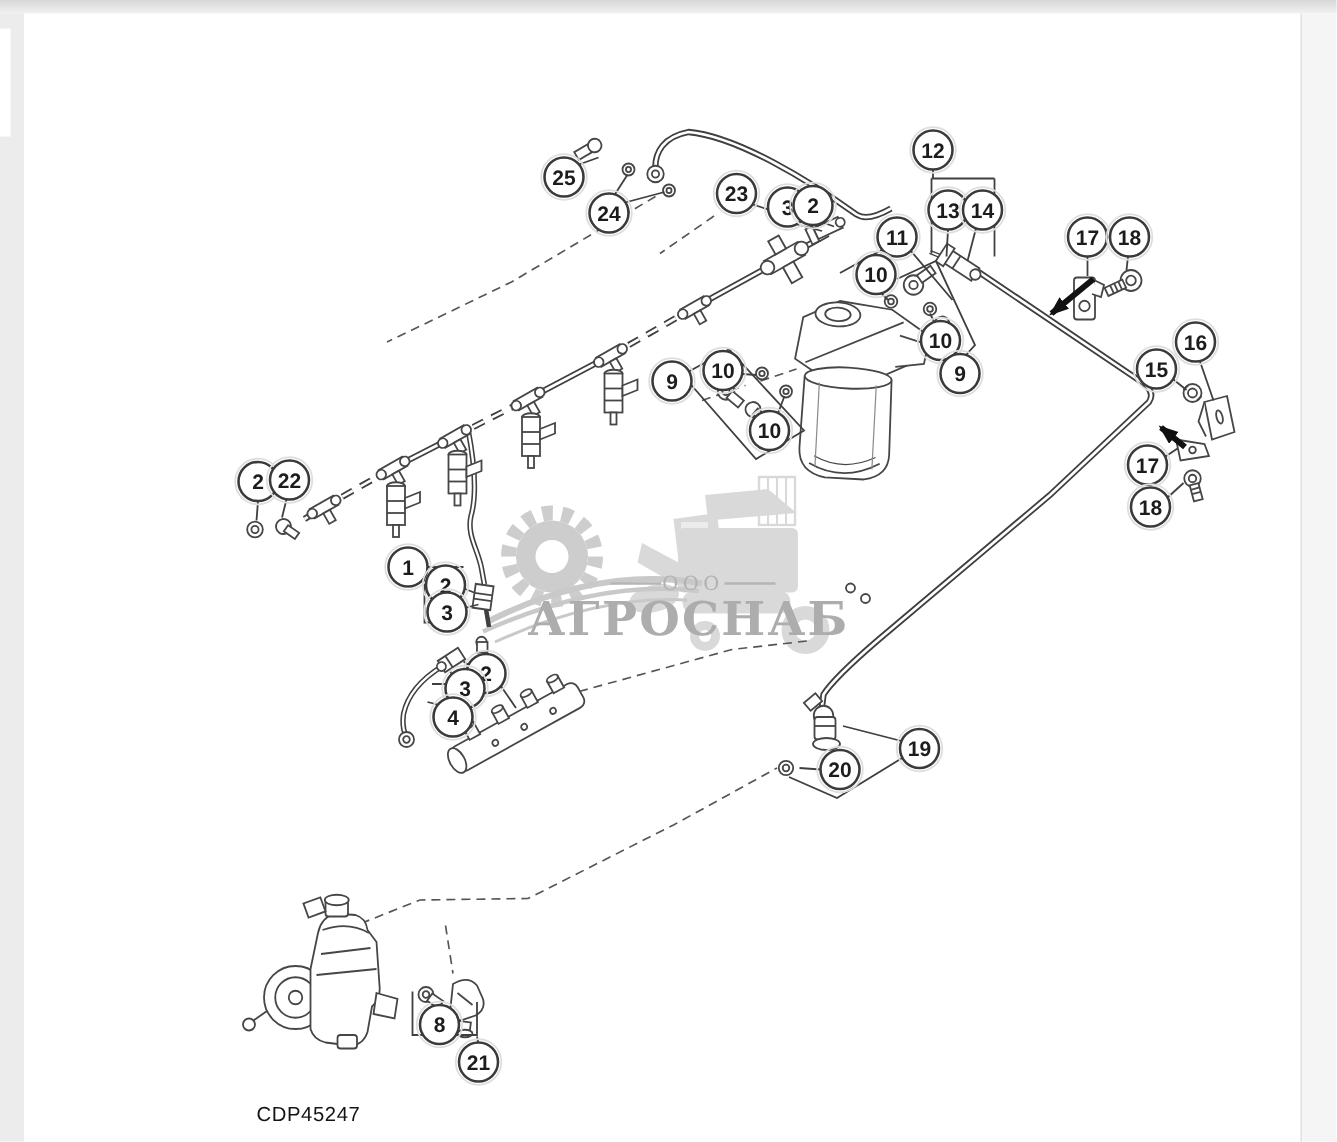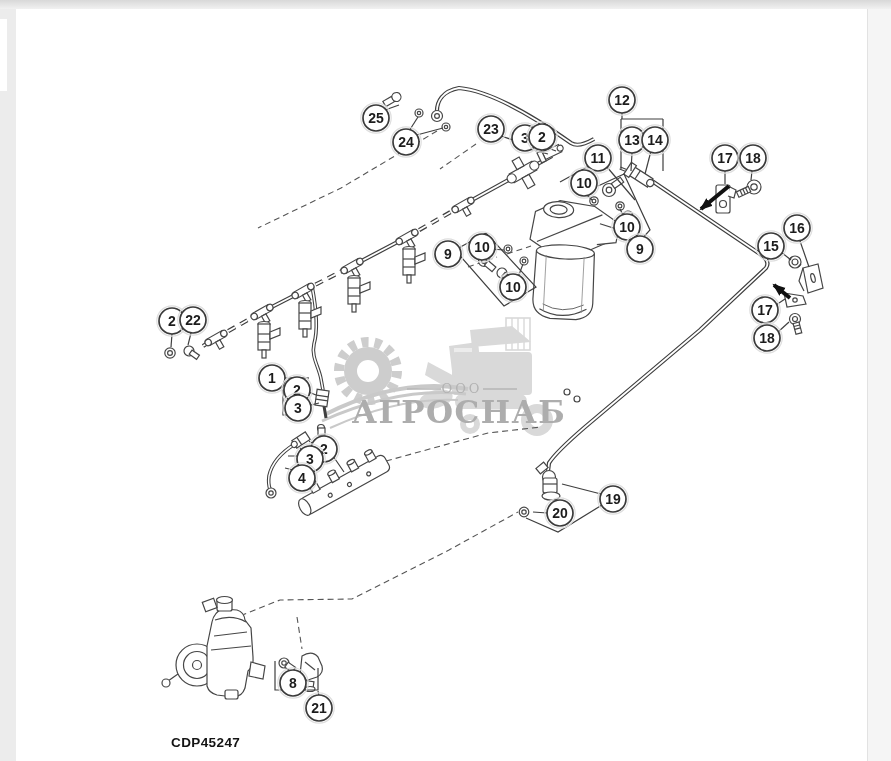--- a/index.html
+++ b/index.html
@@ -17,21 +17,21 @@
   .left-thumb{
     position:absolute;left:0;top:10px;width:7px;height:72px;background:#ffffff;
   }
   .right-gutter{
     position:absolute;left:867px;top:9px;width:24px;height:752px;
     background:#f5f5f5;border-left:1px solid #e2e2e2;box-sizing:border-box;
   }
   #art{position:absolute;left:0;top:0;}
   .drawing-number{
     position:absolute;left:171px;top:735px;
-    font-size:13.5px;font-weight:bold;color:#141414;letter-spacing:.4px;text-align:center;
+    font-size:13.5px;font-weight:normal;color:#141414;letter-spacing:.4px;text-align:center;
   }
   svg text.wm-small{
     font-family:"DejaVu Serif",serif;font-size:13px;letter-spacing:3px;fill:#b2b2b2;
   }
   svg text.wm-big{
     font-family:"DejaVu Serif",serif;font-size:31px;font-weight:bold;
     letter-spacing:1.5px;fill:#adadad;
   }
   .co-num{
     font-family:"Liberation Sans",sans-serif;font-size:14px;font-weight:bold;fill:#1c1c1c;

